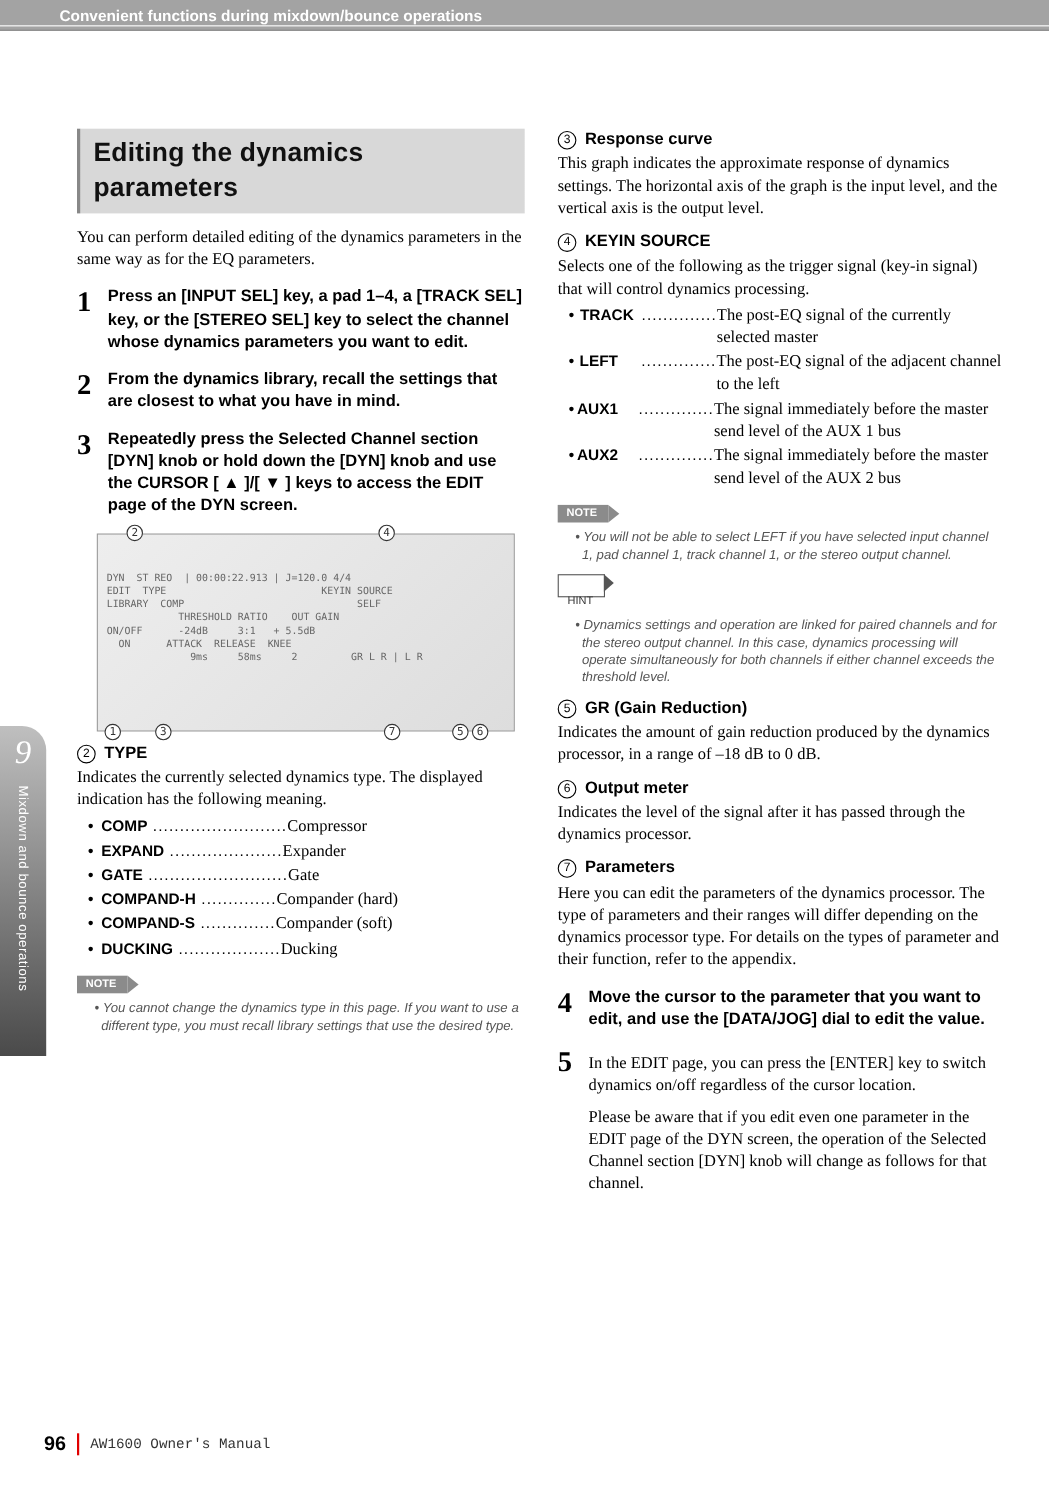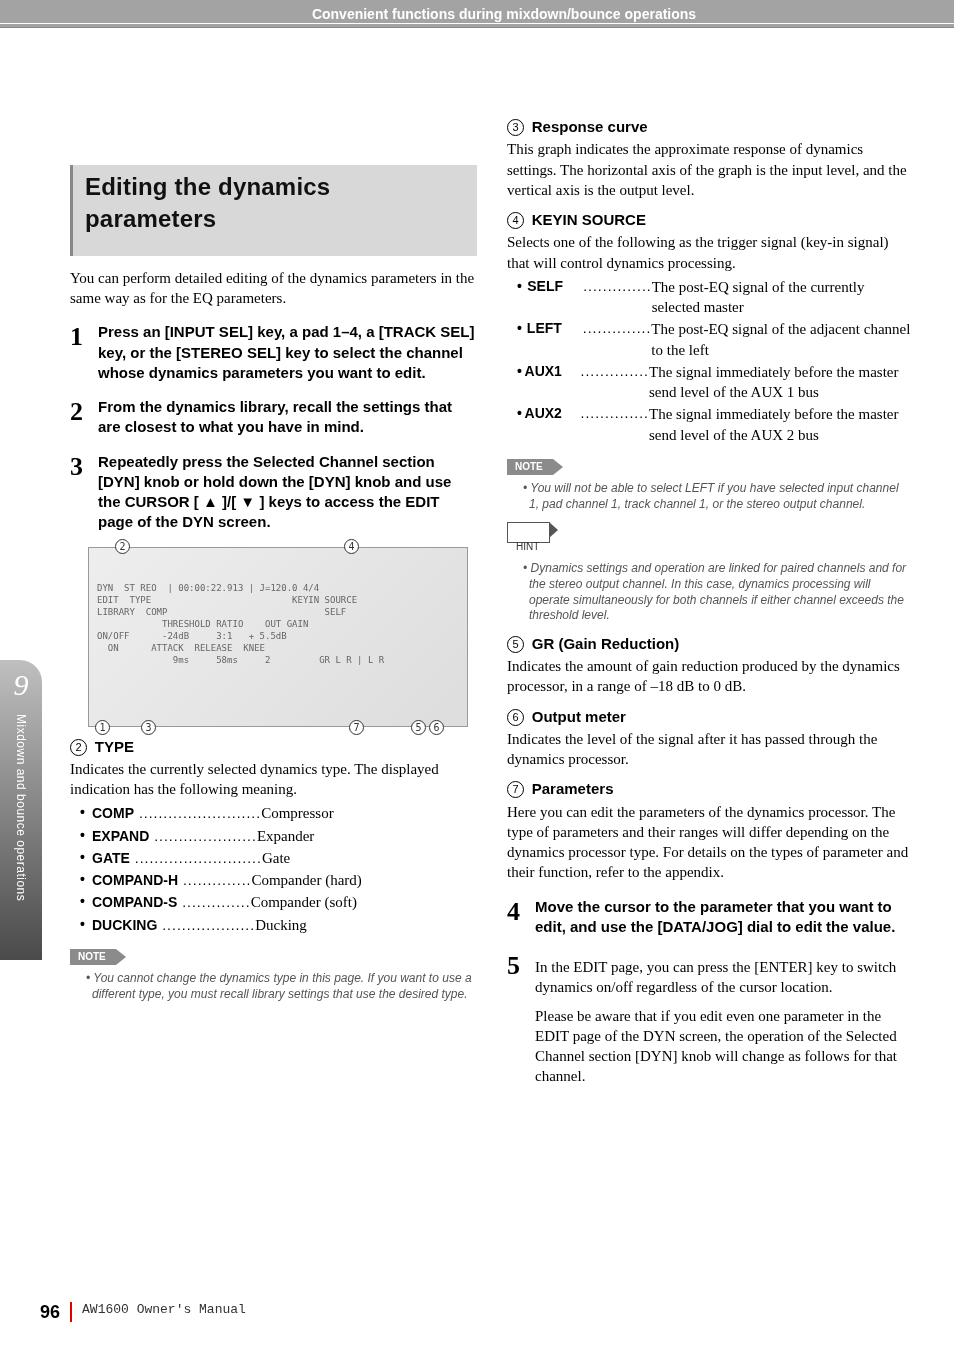--- a/index.html
+++ b/index.html
@@ -9,21 +9,20 @@
     background: #fff;
     font-family: "Times New Roman", Times, serif;
     position: relative;
     color: #000;
   }
   .header-bar {
     background: #a3a3a3;
     height: 28px;
     border-bottom: 1px solid #888;
     margin-bottom: 4px;
-    text-align: center;
   }
   .header-bar .inner {
     color: #fff;
     font-family: Arial, Helvetica, sans-serif;
     font-weight: bold;
     font-size: 14px;
     padding: 6px 0 0 54px;
     border-bottom: 1px solid #fff;
     height: 24px;
   }
@@ -32,24 +31,23 @@
     padding: 85px 40px 0 70px;
     gap: 30px;
   }
   .col {
     flex: 1;
     font-size: 15px;
     line-height: 1.35;
   }
   .section-title-wrap {
     background: linear-gradient(to bottom, #d8d8d8, #d8d8d8);
-    padding: 6px 10px 20px 12px;
+    padding: 6px 10px 6px 12px;
     margin-bottom: 12px;
     border-left: 3px solid #888;
-    margin-top: 48px;
   }
   .section-title {
     font-family: Arial, Helvetica, sans-serif;
     font-weight: bold;
     font-size: 24px;
     letter-spacing: 0.2px;
     color: #111;
   }
   .lead {
     margin-bottom: 14px;
@@ -219,20 +217,21 @@
     font-family: Arial, Helvetica, sans-serif;
     font-size: 12px;
     margin: 12px auto 0 auto;
     letter-spacing: 0.5px;
   }
   .footer {
     position: absolute;
     bottom: 28px;
     left: 40px;
     display: flex;
+    align-items: center;
     font-family: Arial, Helvetica, sans-serif;
   }
   .footer .page-num {
     font-weight: bold;
     font-size: 18px;
     margin-right: 10px;
   }
   .footer .foot-divider {
     width: 2px; height: 20px;
     background: #e00000;
@@ -354,21 +353,21 @@
 
     <div class="heading-item">
       <span class="circ-num">4</span>
       <span class="item-title">KEYIN SOURCE</span>
       <div class="item-desc">Selects one of the following as the trigger signal (key-in signal) that will control dynamics processing.</div>
     </div>
 
     <div class="bullet-list" id="keyin-list">
         <div class="bullet-row" style="align-items: flex-start;">
           <span class="bullet-dot">•</span>
-          <span style="width:56px;flex-shrink:0" class="bullet-term">SELF</span>
+          <span style="width:56px;flex-shrink:0" class="bullet-term">TRACK</span>
           <span class="bullet-dots" style="flex-shrink:0"> ..............</span>
           <span class="bullet-def"> The post-EQ signal of the currently selected master</span>
         </div>
         <div class="bullet-row" style="align-items: flex-start;">
           <span class="bullet-dot">•</span>
           <span style="width:56px;flex-shrink:0" class="bullet-term">LEFT</span>
           <span class="bullet-dots" style="flex-shrink:0"> ..............</span>
           <span class="bullet-def"> The post-EQ signal of the adjacent channel to the left</span>
         </div>
         <div class="bullet-row" style="align-items: flex-start;">

